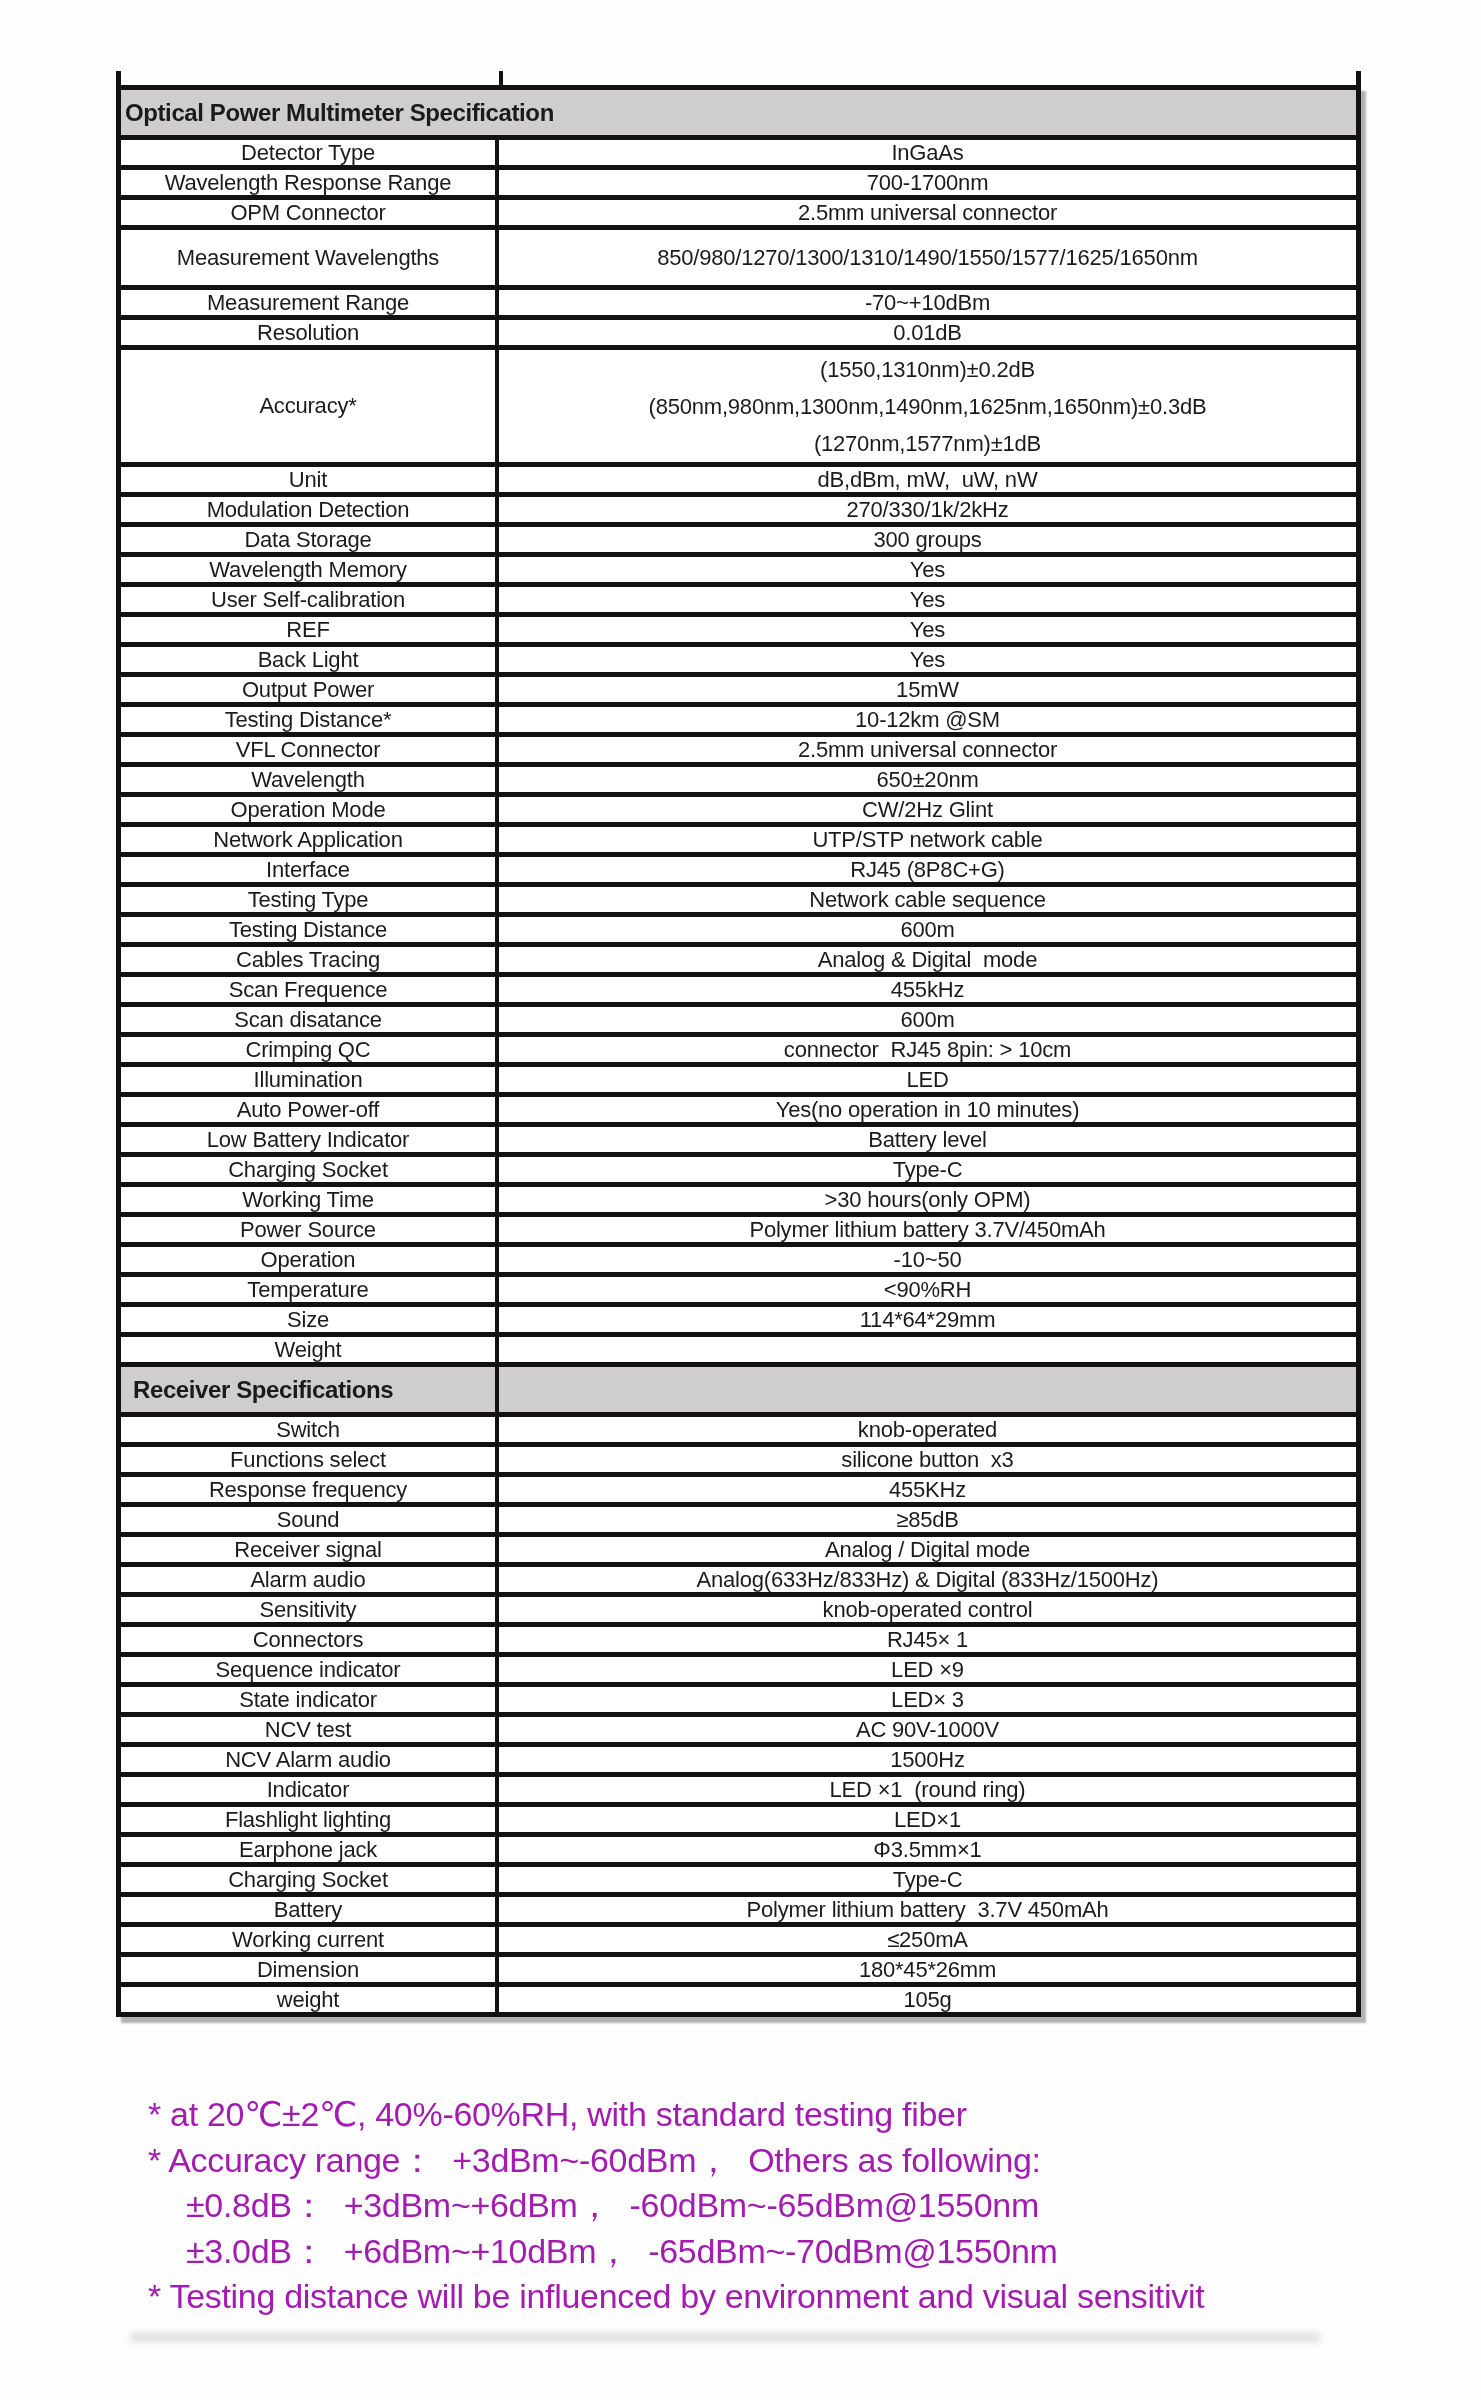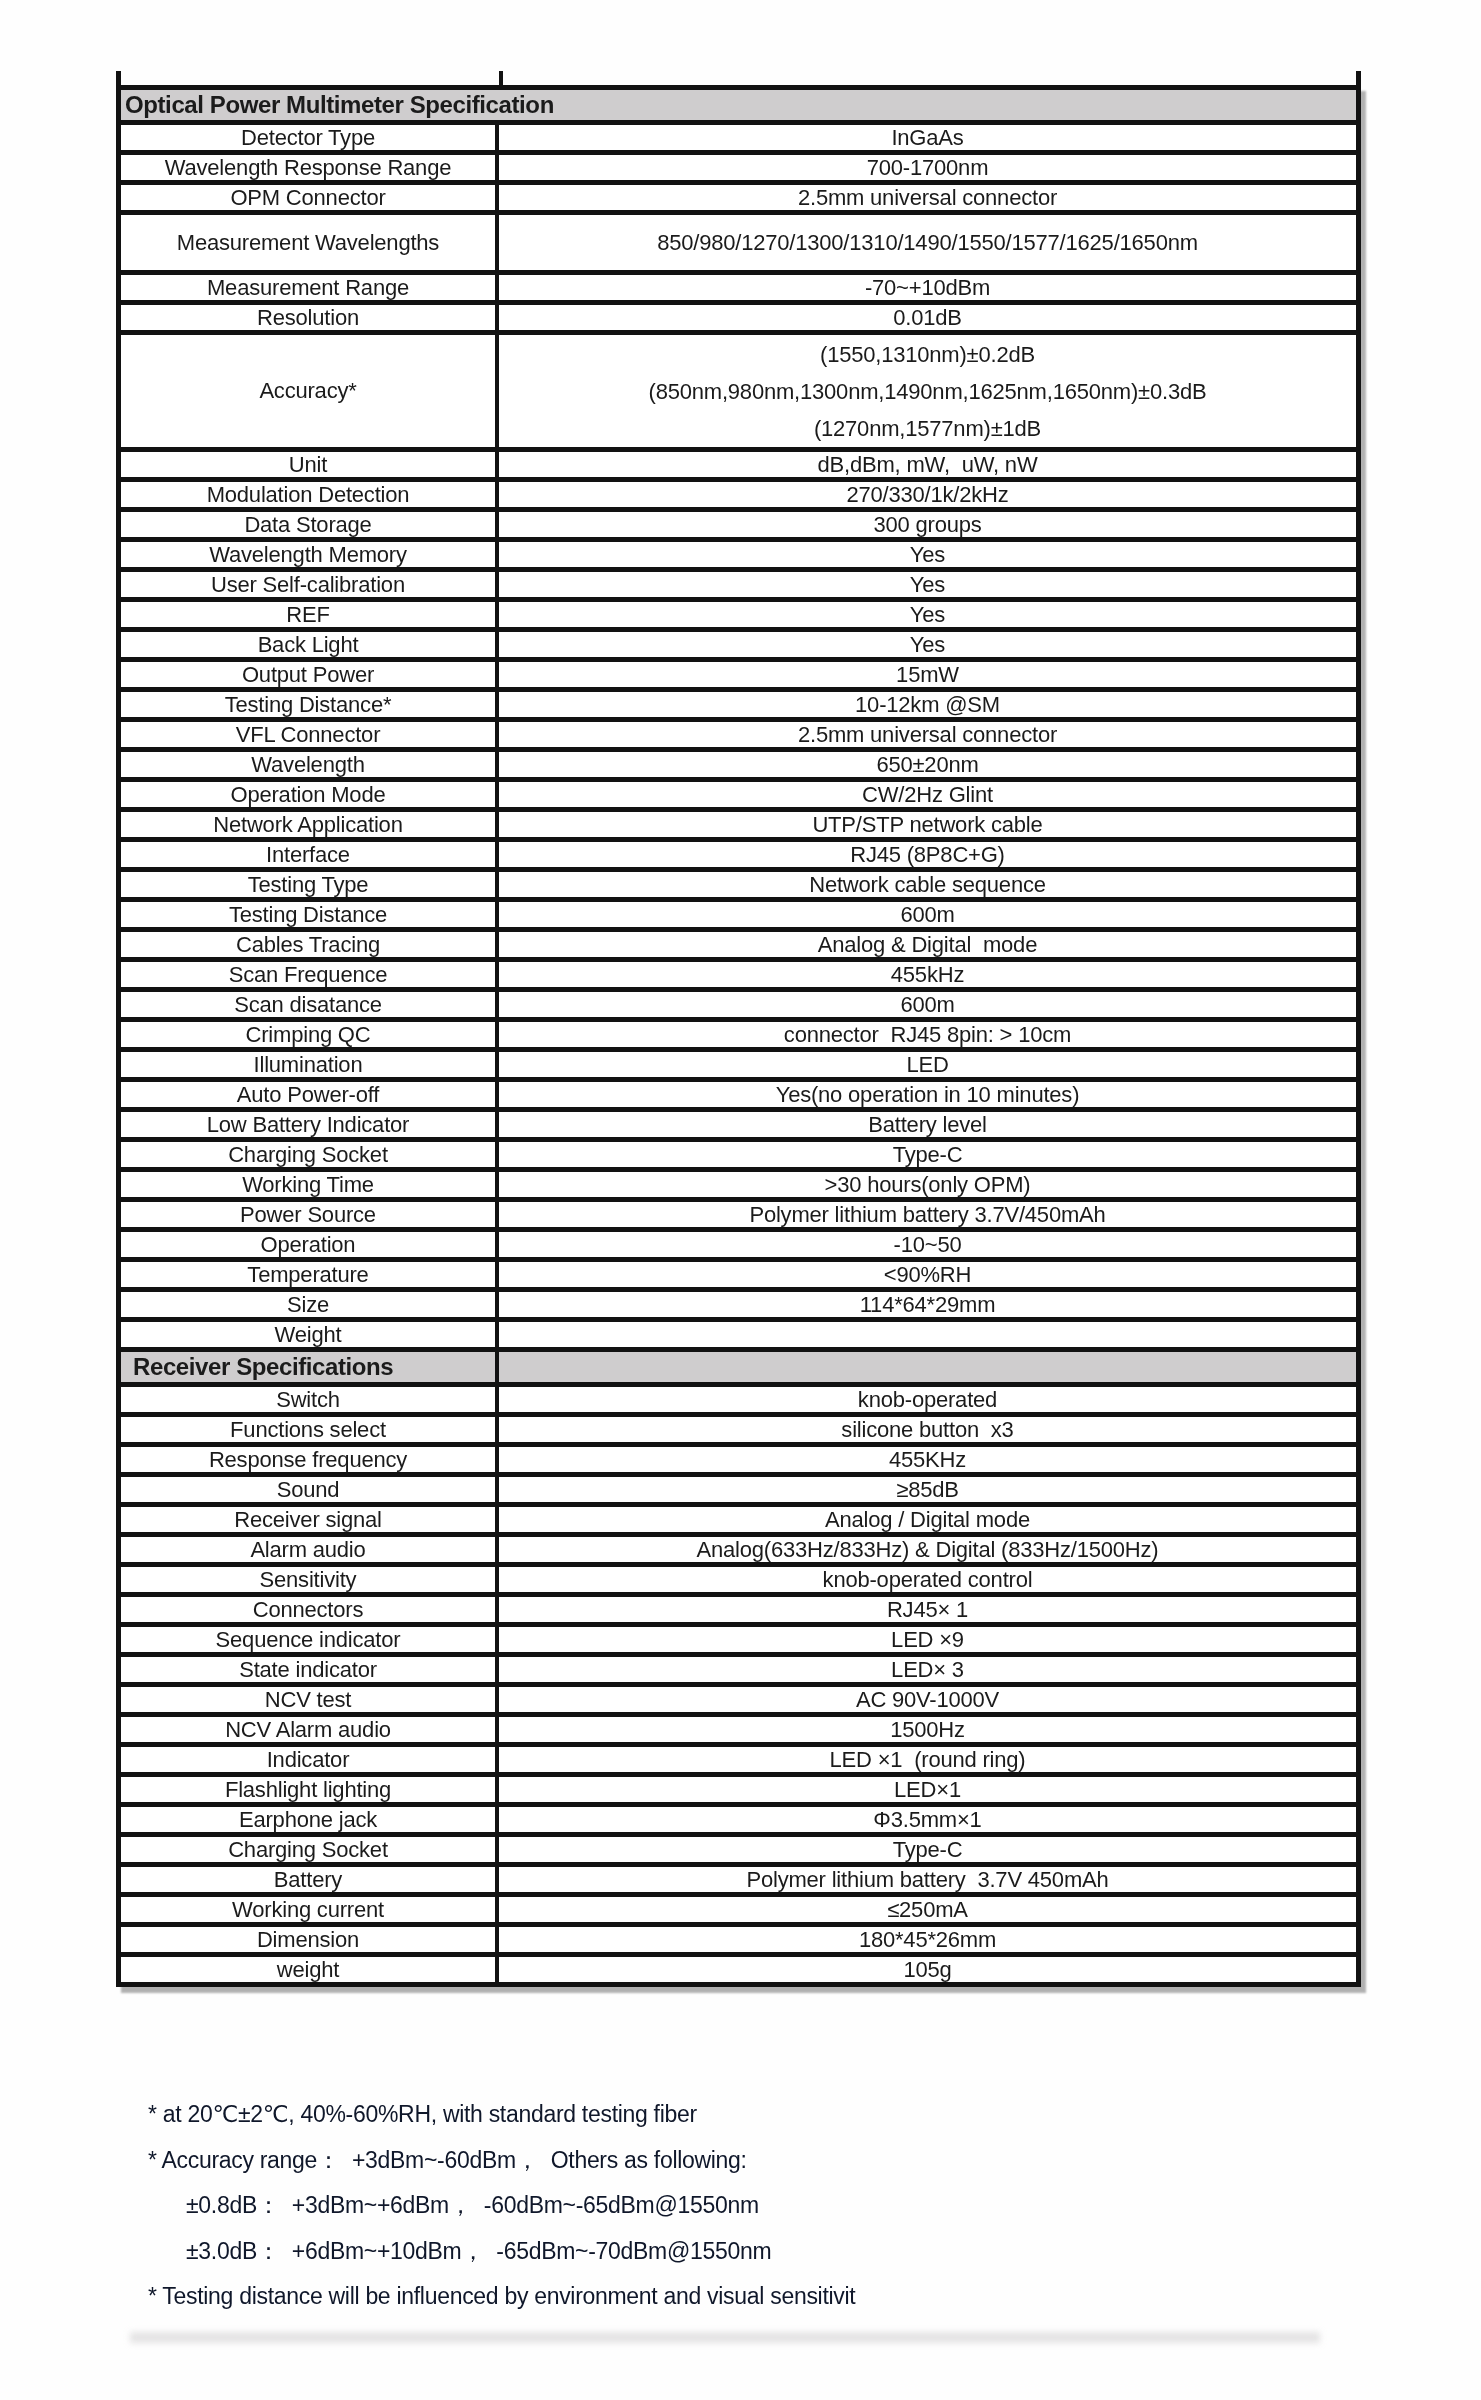--- a/index.html
+++ b/index.html
@@ -25,21 +25,21 @@
   }
   .row{
     display:flex;align-items:stretch;
     border-bottom:5px solid #121212;
     height:30px;box-sizing:border-box;
     overflow:hidden;
   }
   .row:last-child{border-bottom:none;height:25px;}
   .row.tall{height:60px;}
   .row.xtall{height:117px;}
-  .row.header-row{height:35px;background:#cfcdce;}
+  .row.header-row{height:50px;background:#cfcdce;}
   .cell{
     display:flex;flex-direction:column;justify-content:center;
     font-size:22px;letter-spacing:-0.2px;line-height:1.0;
     white-space:pre-wrap;
     box-sizing:border-box;
   }
   .label-cell{
     width:378px;flex:0 0 378px;
     border-right:4px solid #121212;
     text-align:center;align-items:center;
@@ -55,22 +55,22 @@
   .header-merged{
     flex:1 1 auto;align-items:flex-start;text-align:left;
     padding:0 4px;
   }
   .header-row .label-cell{align-items:flex-start;text-align:left;}
   .vline{display:block;}
   .xtall .vline{line-height:37px;}
 
   .footnotes{
     position:absolute;left:148px;top:2092px;width:1240px;
-    font-size:23px;line-height:45.5px;letter-spacing:-0.3px;
-    color:#0f172a;font-weight:400;
+    font-size:34px;line-height:45.5px;letter-spacing:-0.3px;
+    color:#a21caf;font-weight:400;
   }
   .footnote{white-space:pre-wrap;}
   .footnote.indent{padding-left:38px;}
 
   .smudge{
     position:absolute;left:130px;top:2332px;width:1190px;height:11px;
     background:rgba(190,188,189,0.40);
     filter:blur(3px);
   }
 </style>

